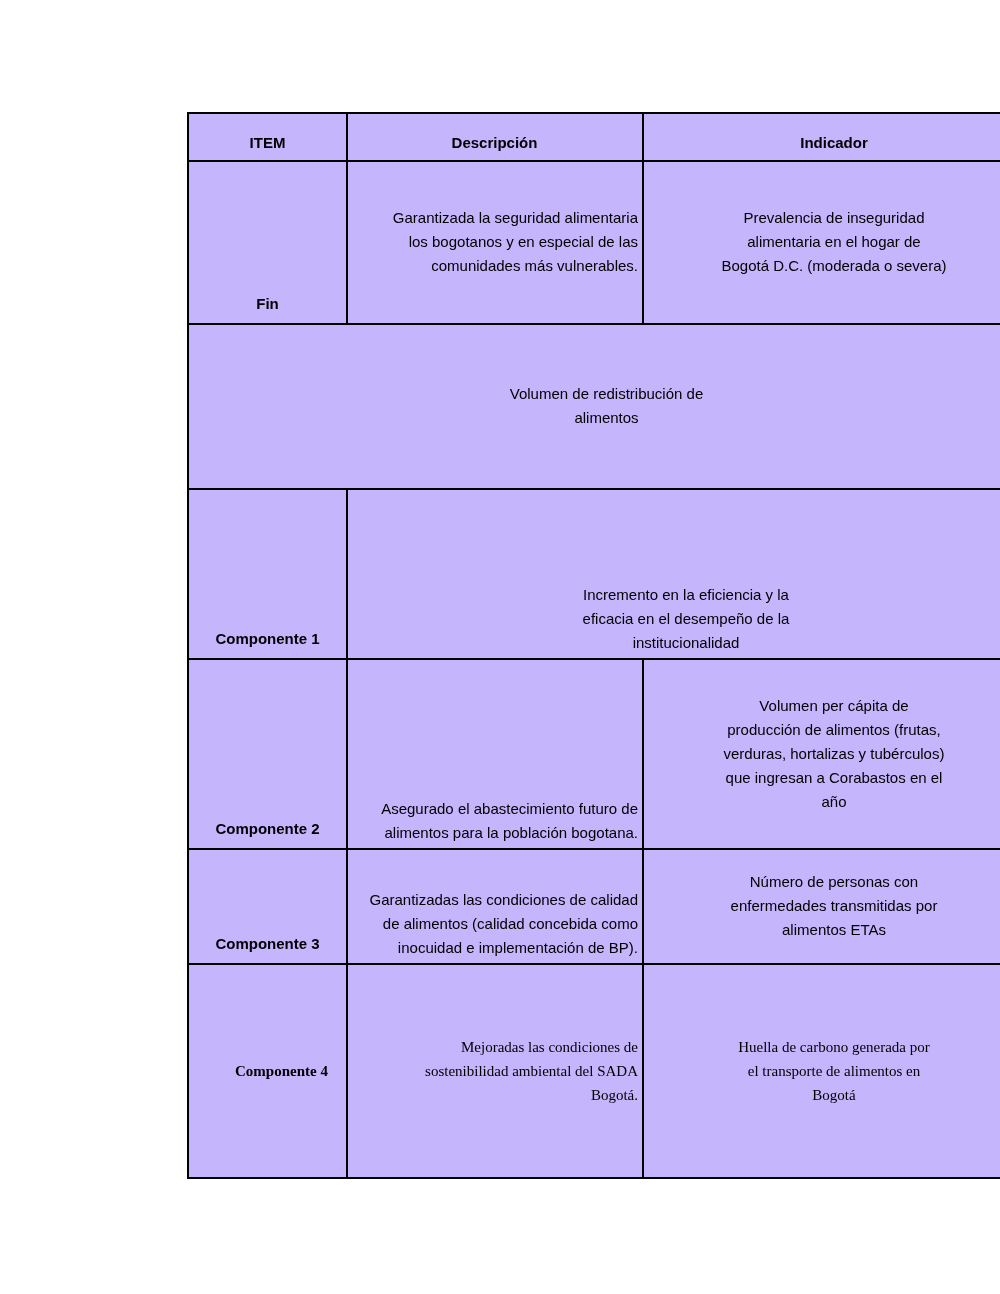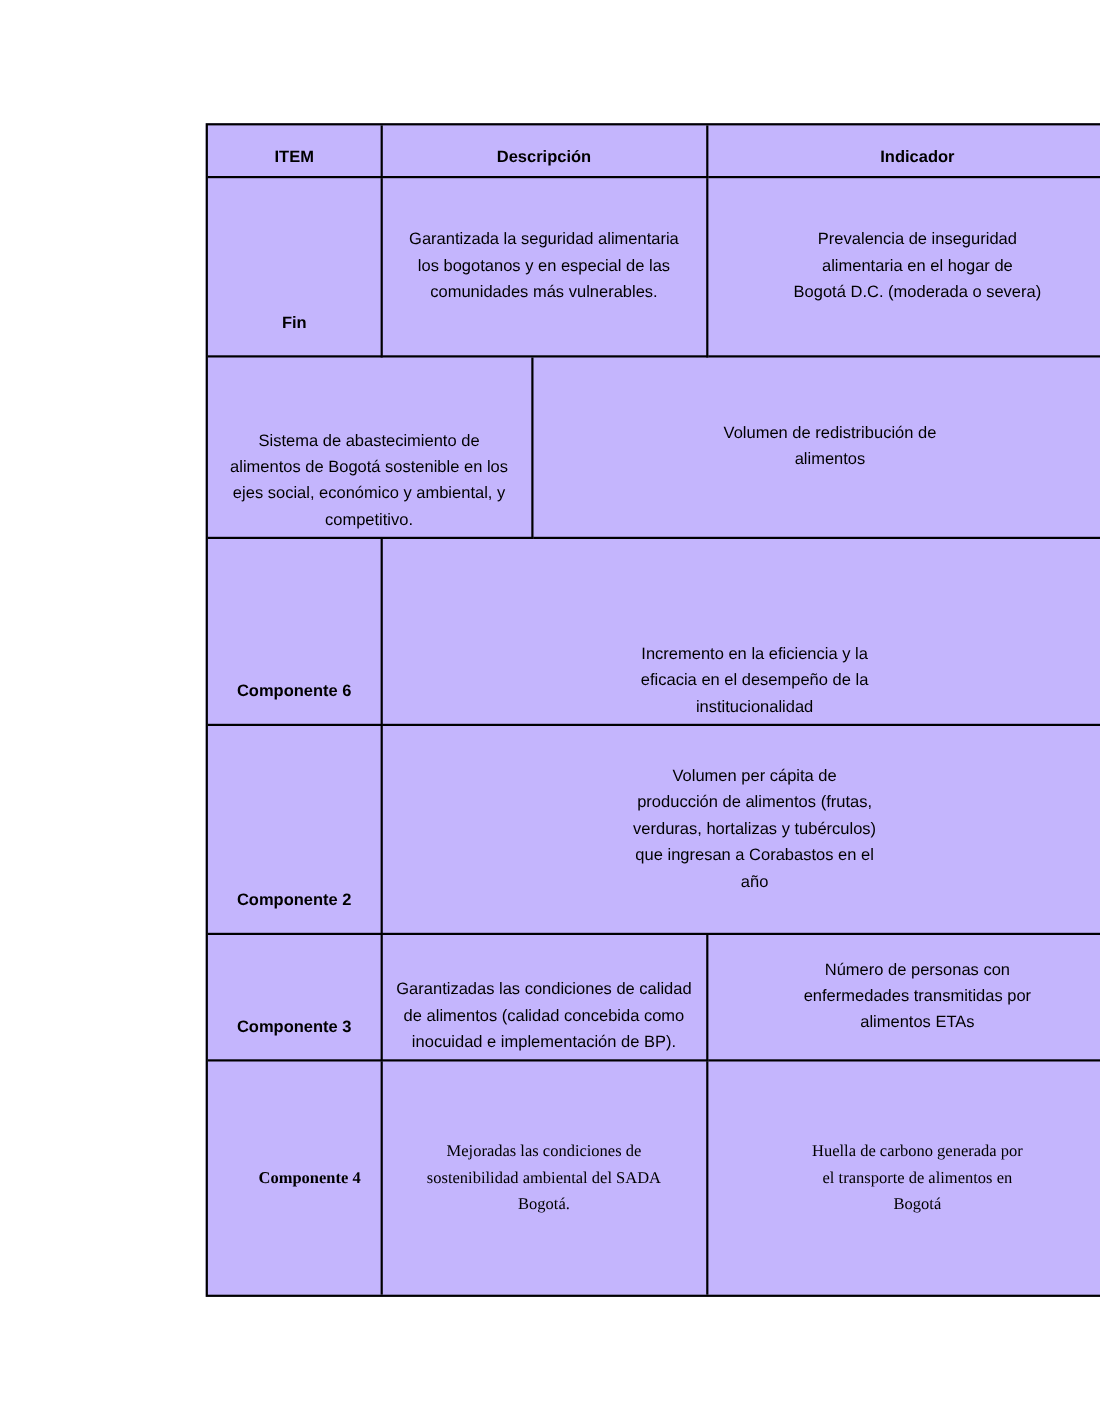--- a/index.html
+++ b/index.html
@@ -39,21 +39,21 @@
     flex-direction: column;
     font-size: 15px;
     line-height: 24px;
     white-space: pre-line;
     overflow: hidden;
   }
   .trow .cell:last-child { border-right: none; }
   .trow:last-child .cell { border-bottom: none; font-family: Liberation Serif, serif; }
 
   .c-item { width: 159px; flex: none; text-align: center; }
-  .c-desc { width: 296px; flex: none; text-align: center; padding: 2px 4px 3px 3px; }
+  .c-desc { width: 296px; flex: none; text-align: right; padding: 2px 4px 3px 3px; }
   .c-ind  { flex: 1; text-align: center; padding: 2px 2px 3px 2px; }
 
   .h-header { height: 48px; }
   .h-fin    { height: 163px; }
   .h-prop   { height: 165px; }
   .h-c1     { height: 170px; }
   .h-c2     { height: 190px; }
   .h-c3     { height: 115px; }
   .h-c4     { height: 212px; }
 
@@ -62,21 +62,21 @@
 
   .header-cell {
     justify-content: flex-end;
     padding-bottom: 5px;
     font-weight: bold;
     text-align: center;
   }
   .item-cell {
     font-weight: bold;
     justify-content: flex-end;
-    padding-bottom: 17px;
+    padding-bottom: 7px;
   }
   .item-cell.v-middle { justify-content: center; padding-bottom: 0; padding-left: 28px; }
 </style>
 </head>
 <body>
 
 <div class="sheet">
   <div class="mtable">
 
     <div class="trow h-header">
@@ -89,37 +89,35 @@
       <div class="cell c-item item-cell">Fin</div>
       <div class="cell c-desc v-middle">Garantizada la seguridad alimentaria
 los bogotanos y en especial de las
 comunidades más vulnerables.</div>
       <div class="cell c-ind v-middle">Prevalencia de inseguridad
 alimentaria en el hogar de
 Bogotá D.C. (moderada o severa)</div>
     </div>
 
     <div class="trow h-prop">
-      <div class="cell c-desc v-bottom">Sistema de abastecimiento de
-alimentos de Bogotá sostenible en los
-ejes social, económico y ambiental, y
-competitivo.</div>
       <div class="cell c-ind v-middle">Volumen de redistribución de
 alimentos</div>
     </div>
 
     <div class="trow h-c1">
-      <div class="cell c-item item-cell">Componente 6</div>
+      <div class="cell c-item item-cell">Componente 1</div>
       <div class="cell c-ind v-bottom">Incremento en la eficiencia y la
 eficacia en el desempeño de la
 institucionalidad</div>
     </div>
 
     <div class="trow h-c2">
       <div class="cell c-item item-cell">Componente 2</div>
+      <div class="cell c-desc v-bottom">Asegurado el abastecimiento futuro de
+alimentos para la población bogotana.</div>
       <div class="cell c-ind v-middle">Volumen per cápita de
 producción de alimentos (frutas,
 verduras, hortalizas y tubérculos)
 que ingresan a Corabastos en el
 año</div>
     </div>
 
     <div class="trow h-c3">
       <div class="cell c-item item-cell">Componente 3</div>
       <div class="cell c-desc v-bottom">Garantizadas las condiciones de calidad

